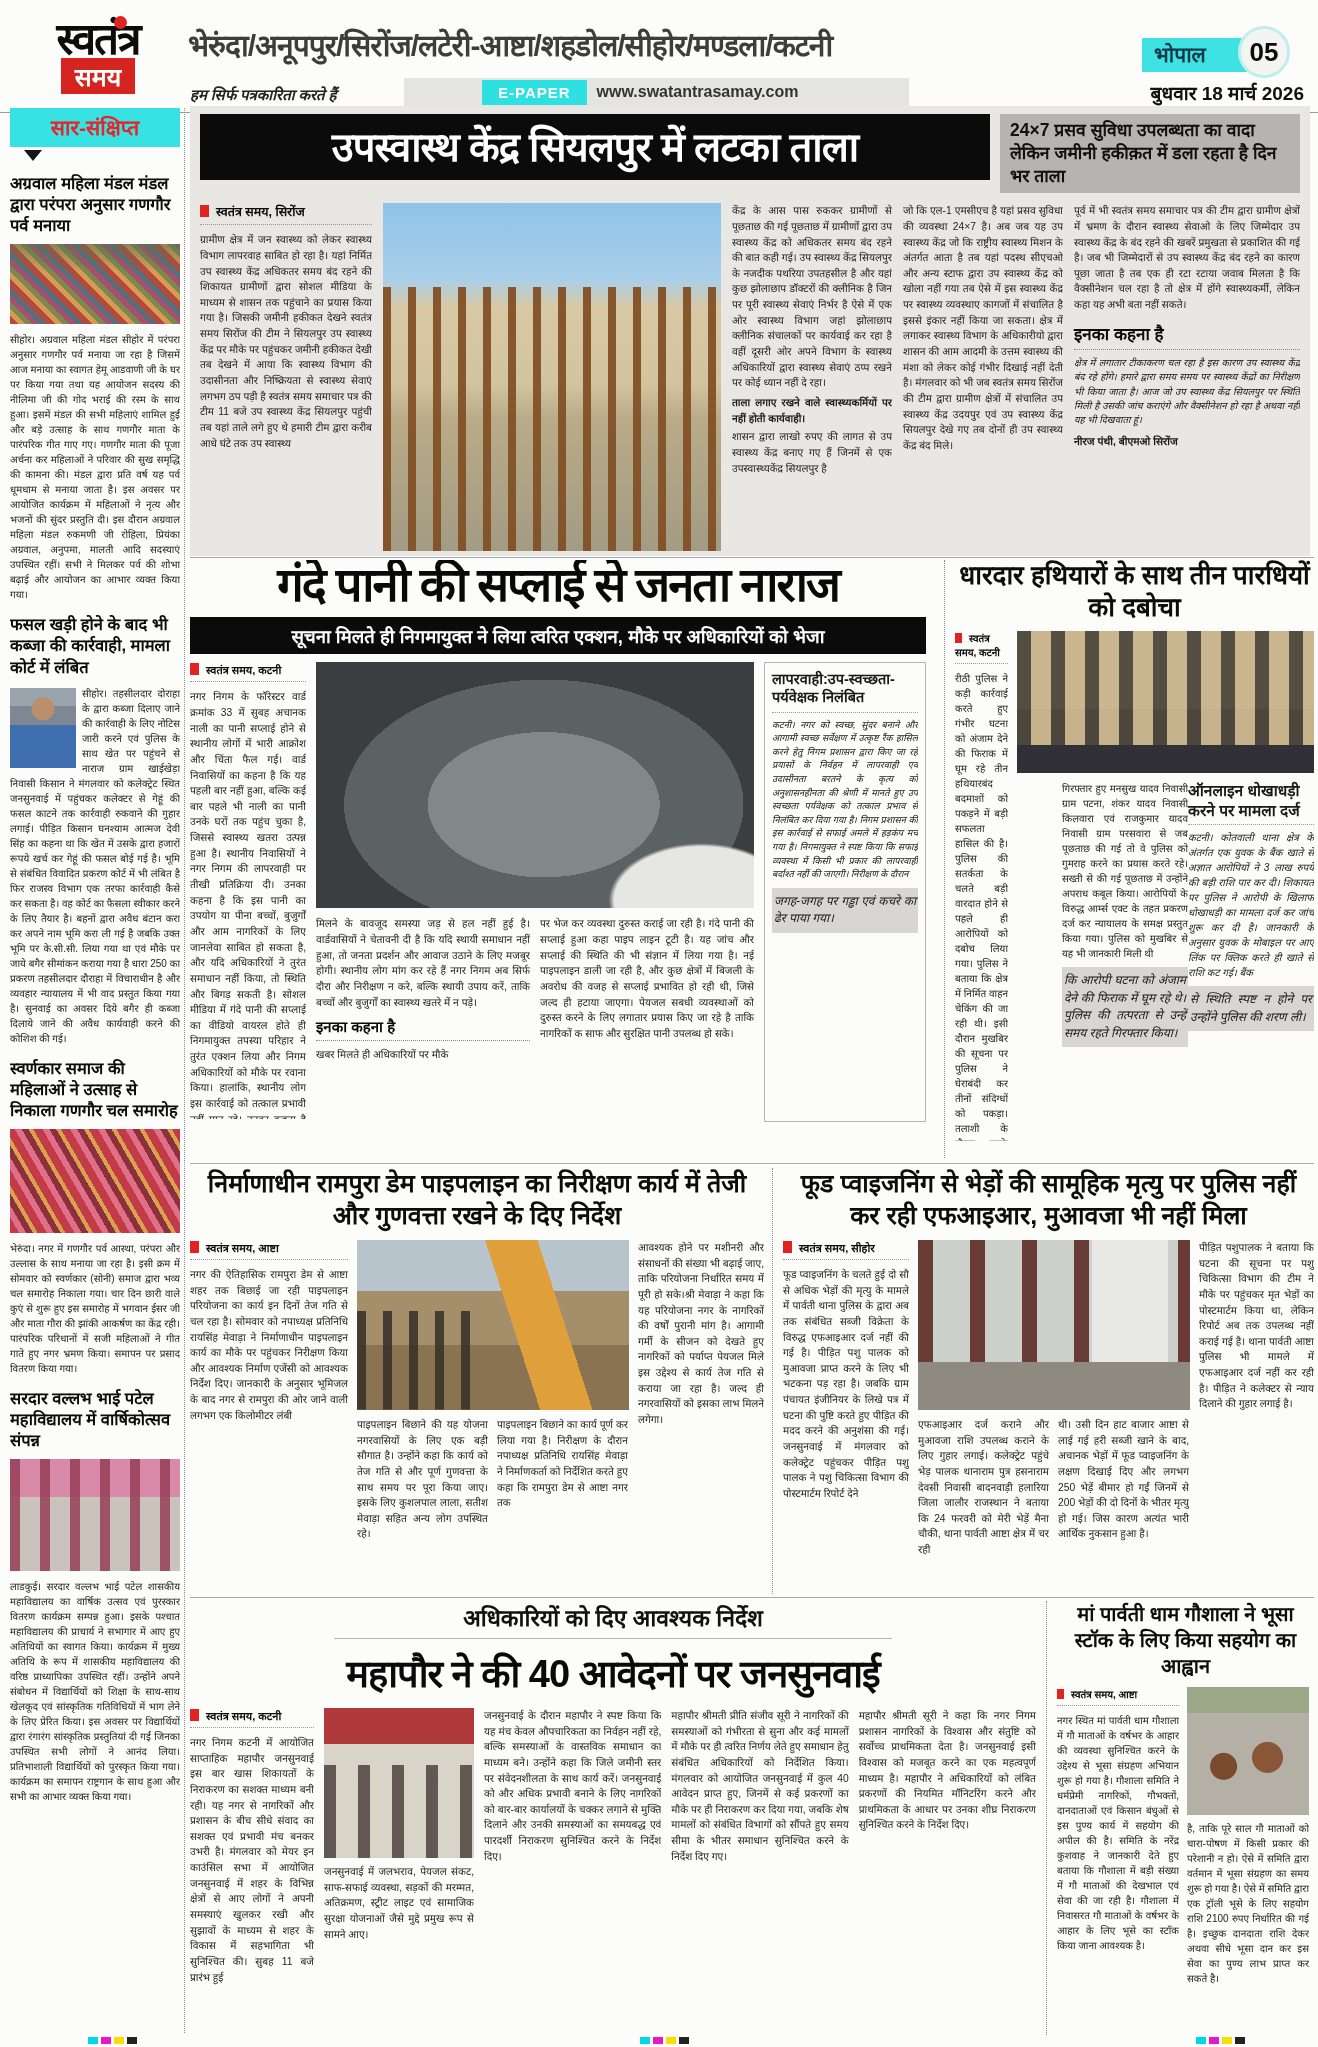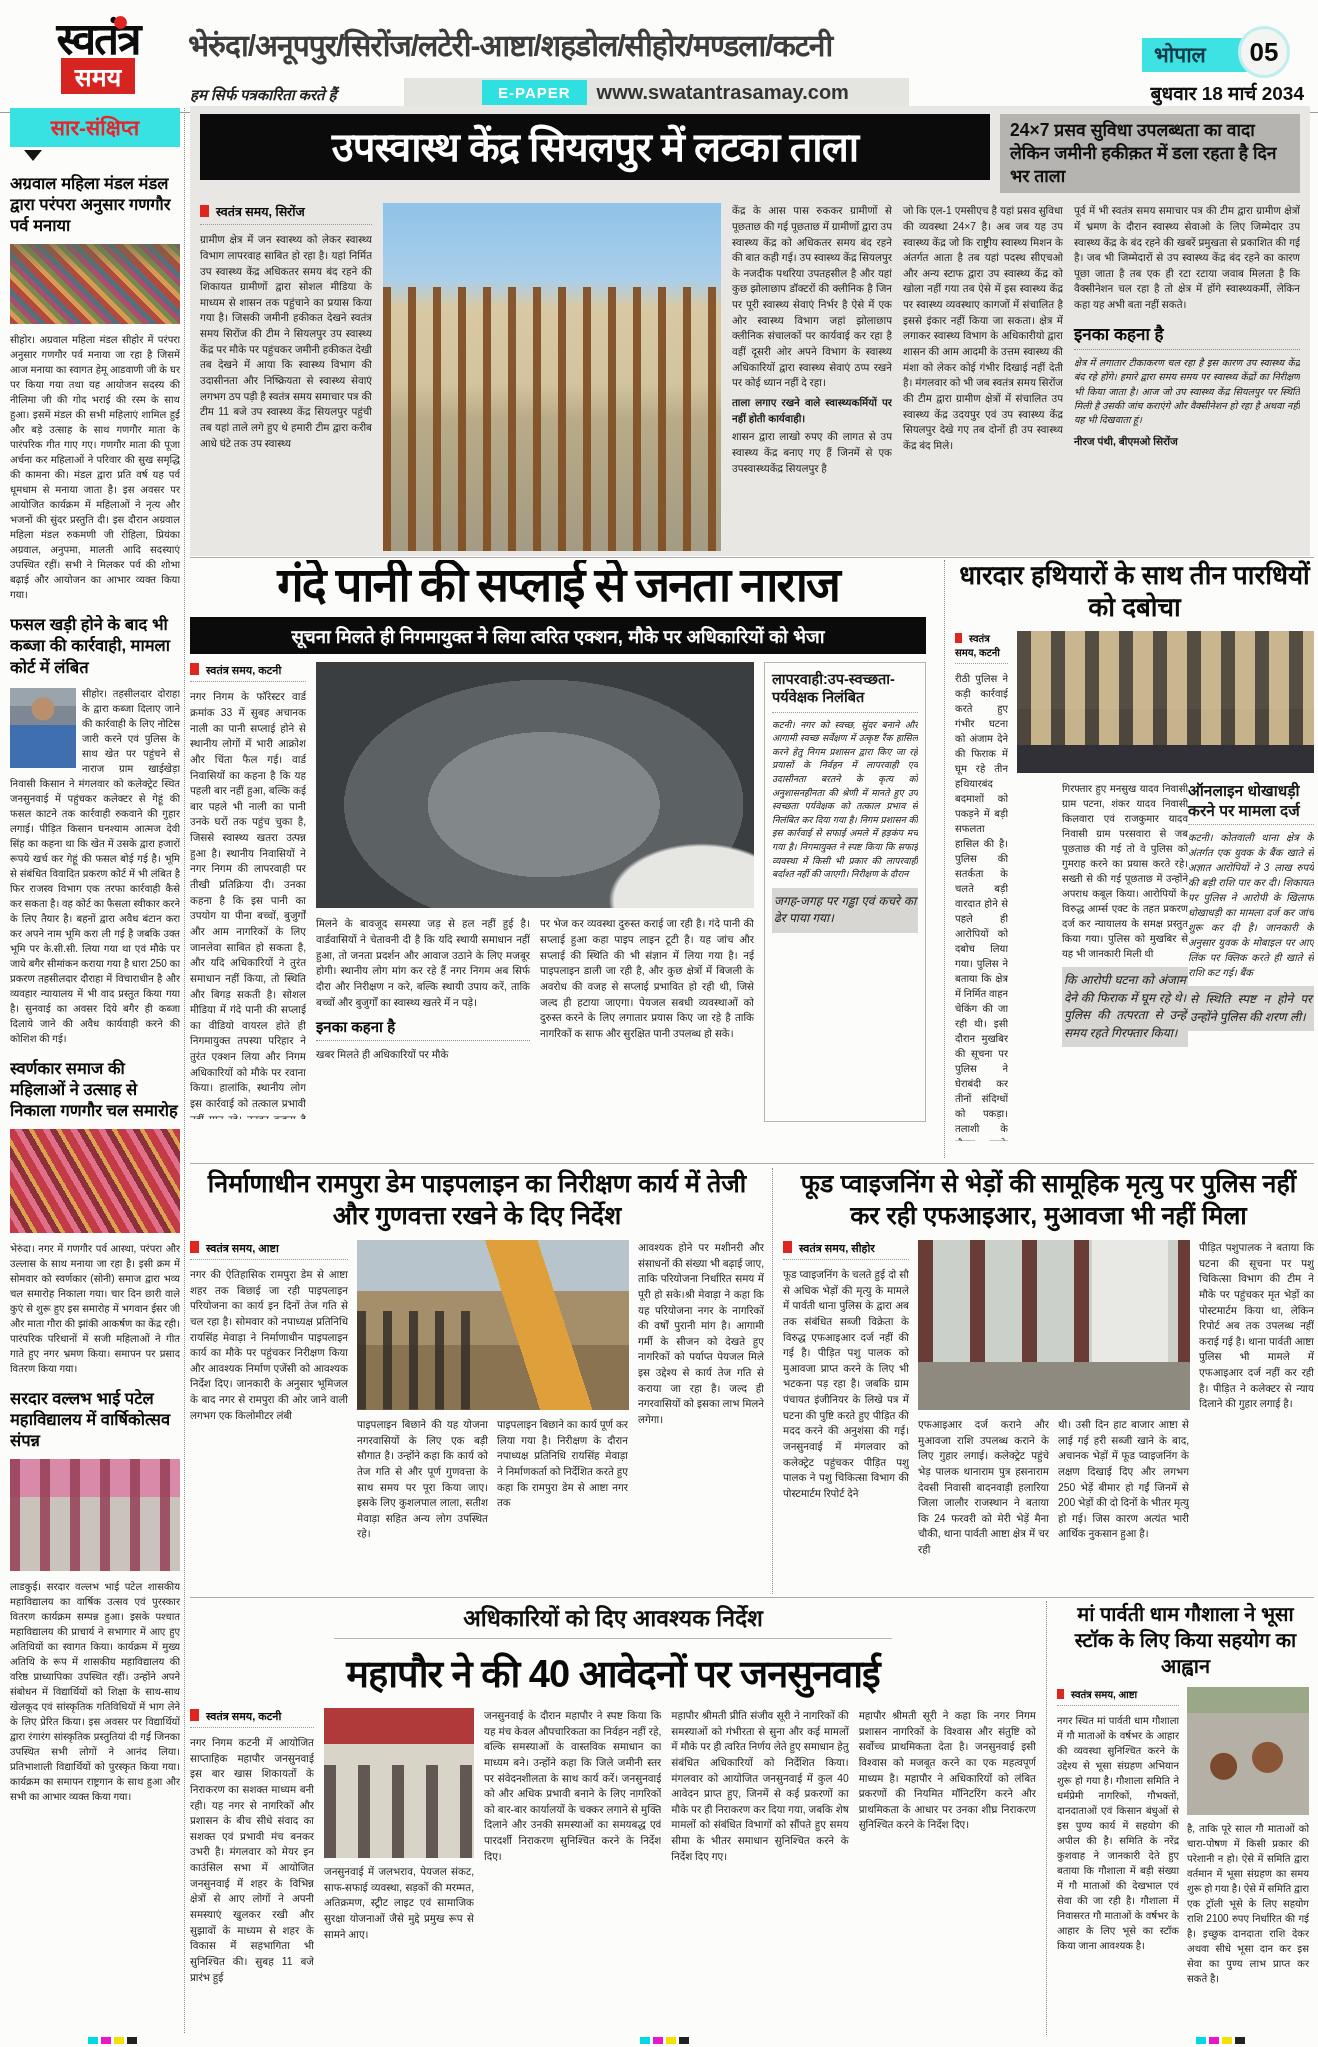--- a/index.html
+++ b/index.html
@@ -11,21 +11,21 @@
   .logo { position:absolute; left:16px; top:4px; width:164px; text-align:center; }
   .logo-top { font-size:44px; font-weight:bold; color:#0c0c0c; letter-spacing:-2px; line-height:1.05; }
   .logo-dot { position:absolute; left:98px; top:0px; width:13px; height:13px; border-radius:50%; background:#e02420; }
   .logo-bottom { display:inline-block; background:#d62420; color:#fff; font-weight:bold; font-size:25px; padding:1px 14px; margin-top:-4px; }
   .cities { position:absolute; left:188px; top:12px; width:945px; font-size:30px; font-weight:bold; color:#3d3d3d; white-space:nowrap; overflow:hidden; letter-spacing:-1px; }
   .edition-badge { position:absolute; left:1142px; top:26px; width:118px; height:34px; background:#3fe2e2; color:#143a4a; font-weight:bold; font-size:21px; line-height:34px; text-align:left; padding-left:12px; }
   .page-circle { position:absolute; left:1238px; top:14px; width:52px; height:52px; border-radius:50%; background:#f4f4f2; border:3px solid #bfeeee; color:#0c0c0c; font-weight:bold; font-size:26px; text-align:center; line-height:46px; }
   .tagline { position:absolute; left:190px; top:72px; font-family:"Liberation Serif", serif; font-style:italic; font-weight:bold; font-size:15px; color:#222; }
   .epaper-bar { position:absolute; left:404px; top:66px; width:505px; height:28px; background:#e4e4e0; display:flex; align-items:center; }
   .epaper-label { background:#2ee0e0; color:#fff; font-weight:bold; font-size:15px; padding:4px 16px; margin-left:78px; letter-spacing:1px; }
-  .website { font-size:20px; font-weight:bold; color:#333; margin-left:10px; }
+  .website { font-size:16px; font-weight:bold; color:#333; margin-left:10px; }
   .date { position:absolute; right:14px; top:68px; font-size:19px; font-weight:bold; color:#111; }
   .masthead-rule { position:absolute; left:0; top:100px; width:1318px; border-top:1px solid #9a9a9a; }
   .vdiv { position:absolute; left:184px; top:108px; height:1925px; border-left:1px dotted #8a8a8a; }
   .hrule { position:absolute; height:0; border-top:1px solid #aaa; }
 
   
   .txt { font-size:10.3px; line-height:1.52; text-align:justify; color:#1d1d1d; overflow:hidden; }
   .txt-sm { font-size:10px; line-height:1.5; text-align:justify; color:#1d1d1d; overflow:hidden; }
   .byline { font-size:12.5px; font-weight:bold; color:#0d0d0d; border-bottom:1px dotted #999; padding-bottom:4px; margin-bottom:7px; white-space:nowrap; }
   .red-sq { display:inline-block; width:9px; height:12px; background:#e02420; margin-right:7px; vertical-align:-1px; }
@@ -129,21 +129,21 @@
       <div class="logo-bottom">समय</div>
     </div>
     <div class="cities">भेरुंदा/अनूपपुर/सिरोंज/लटेरी-आष्टा/शहडोल/सीहोर/मण्डला/कटनी</div>
     <div class="edition-badge">भोपाल</div>
     <div class="page-circle">05</div>
     <div class="tagline">हम सिर्फ पत्रकारिता करते हैं</div>
     <div class="epaper-bar">
       <span class="epaper-label">E-PAPER</span>
       <span class="website">www.swatantrasamay.com</span>
     </div>
-    <div class="date">बुधवार 18 मार्च 2034</div>
+    <div class="date">बुधवार 18 मार्च 2026</div>
     <div class="masthead-rule"></div>
   </div>
 
   <div class="vdiv"></div>
   <div class="hrule" style="left:190px; top:557px; width:1124px;"></div>
   <div class="hrule" style="left:190px; top:1163px; width:1124px;"></div>
   <div class="hrule" style="left:190px; top:1597px; width:1124px;"></div>
 
   <div class="sidebar">
     <div class="sidebar-header">सार-संक्षिप्त</div>

